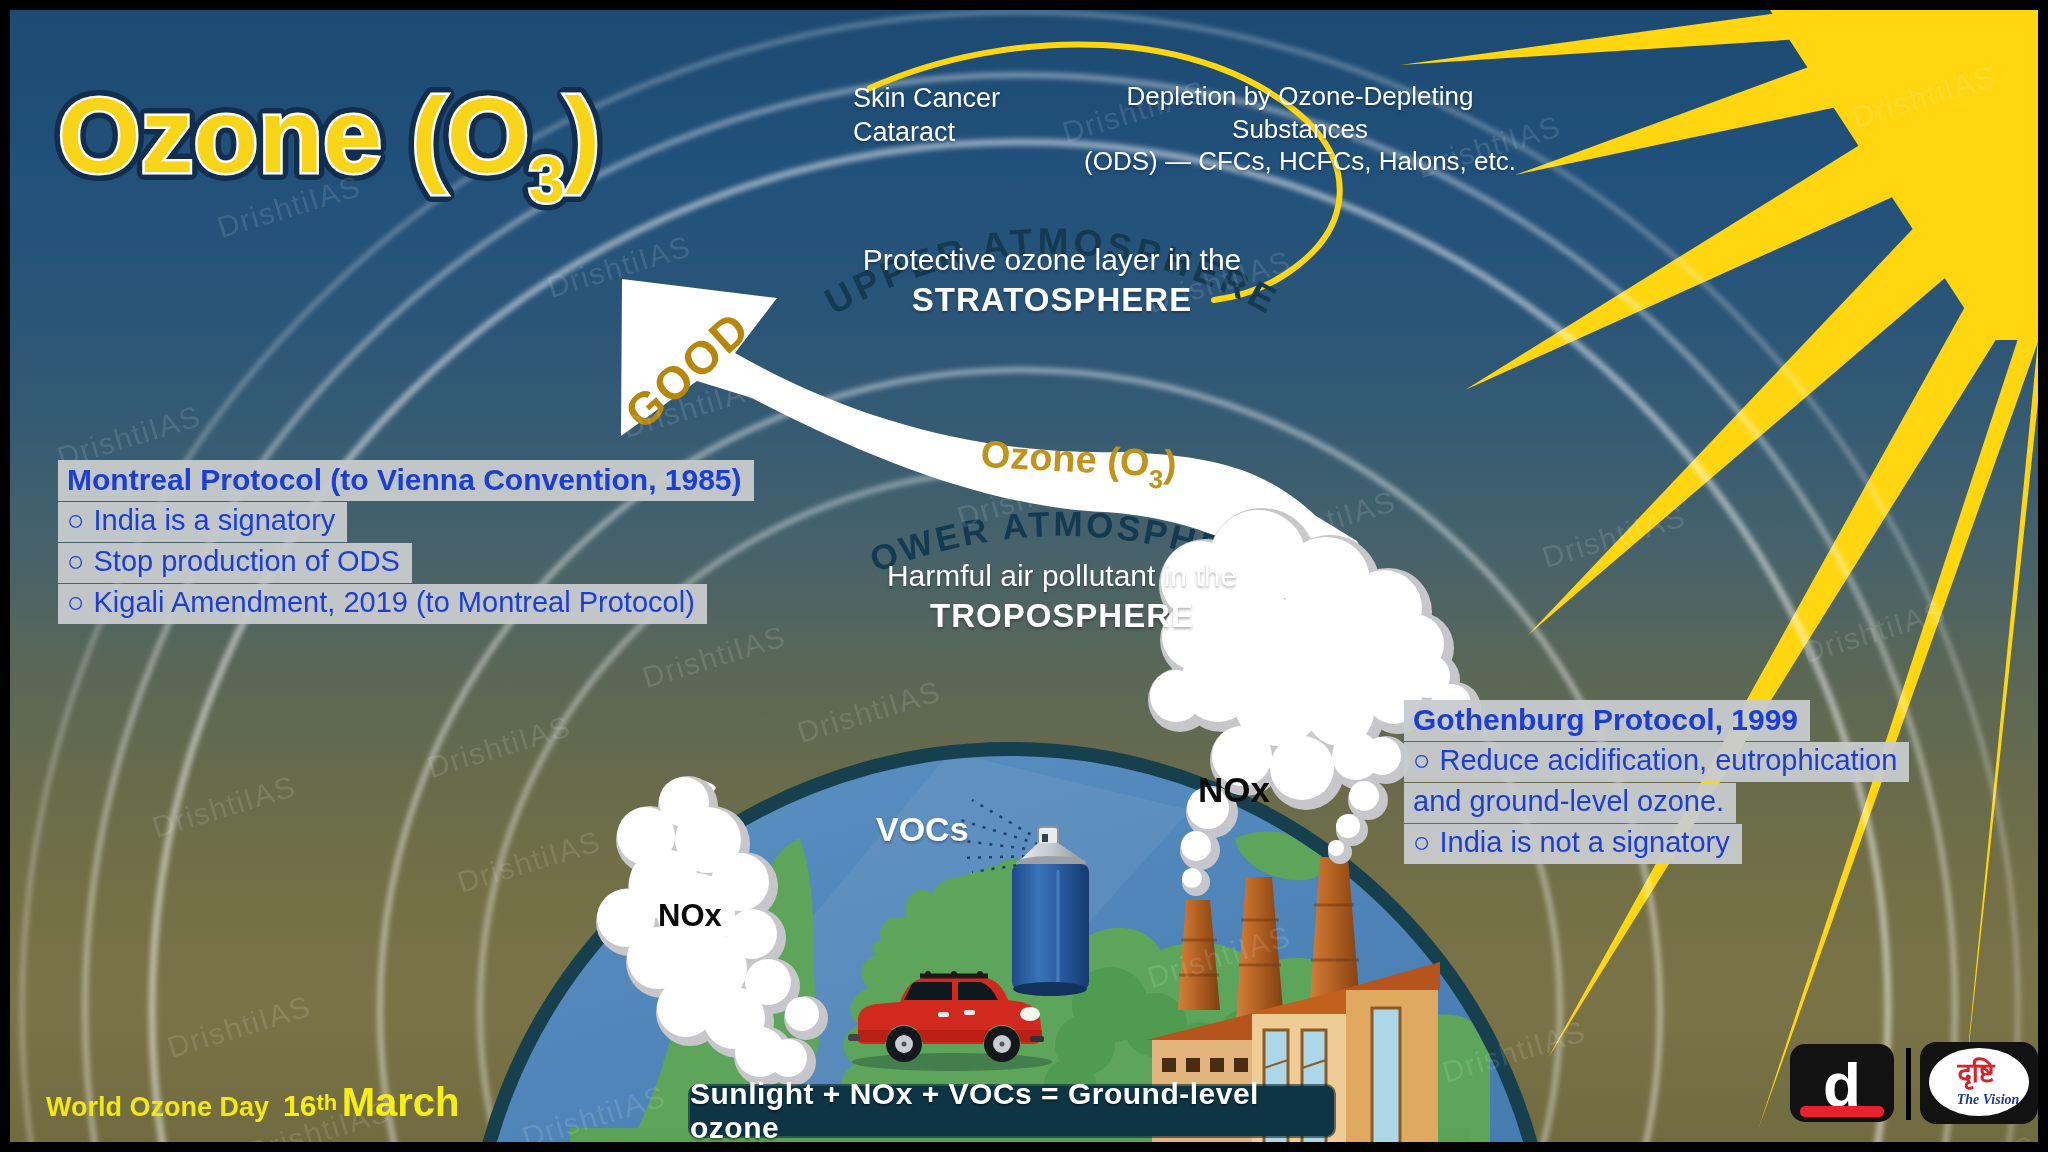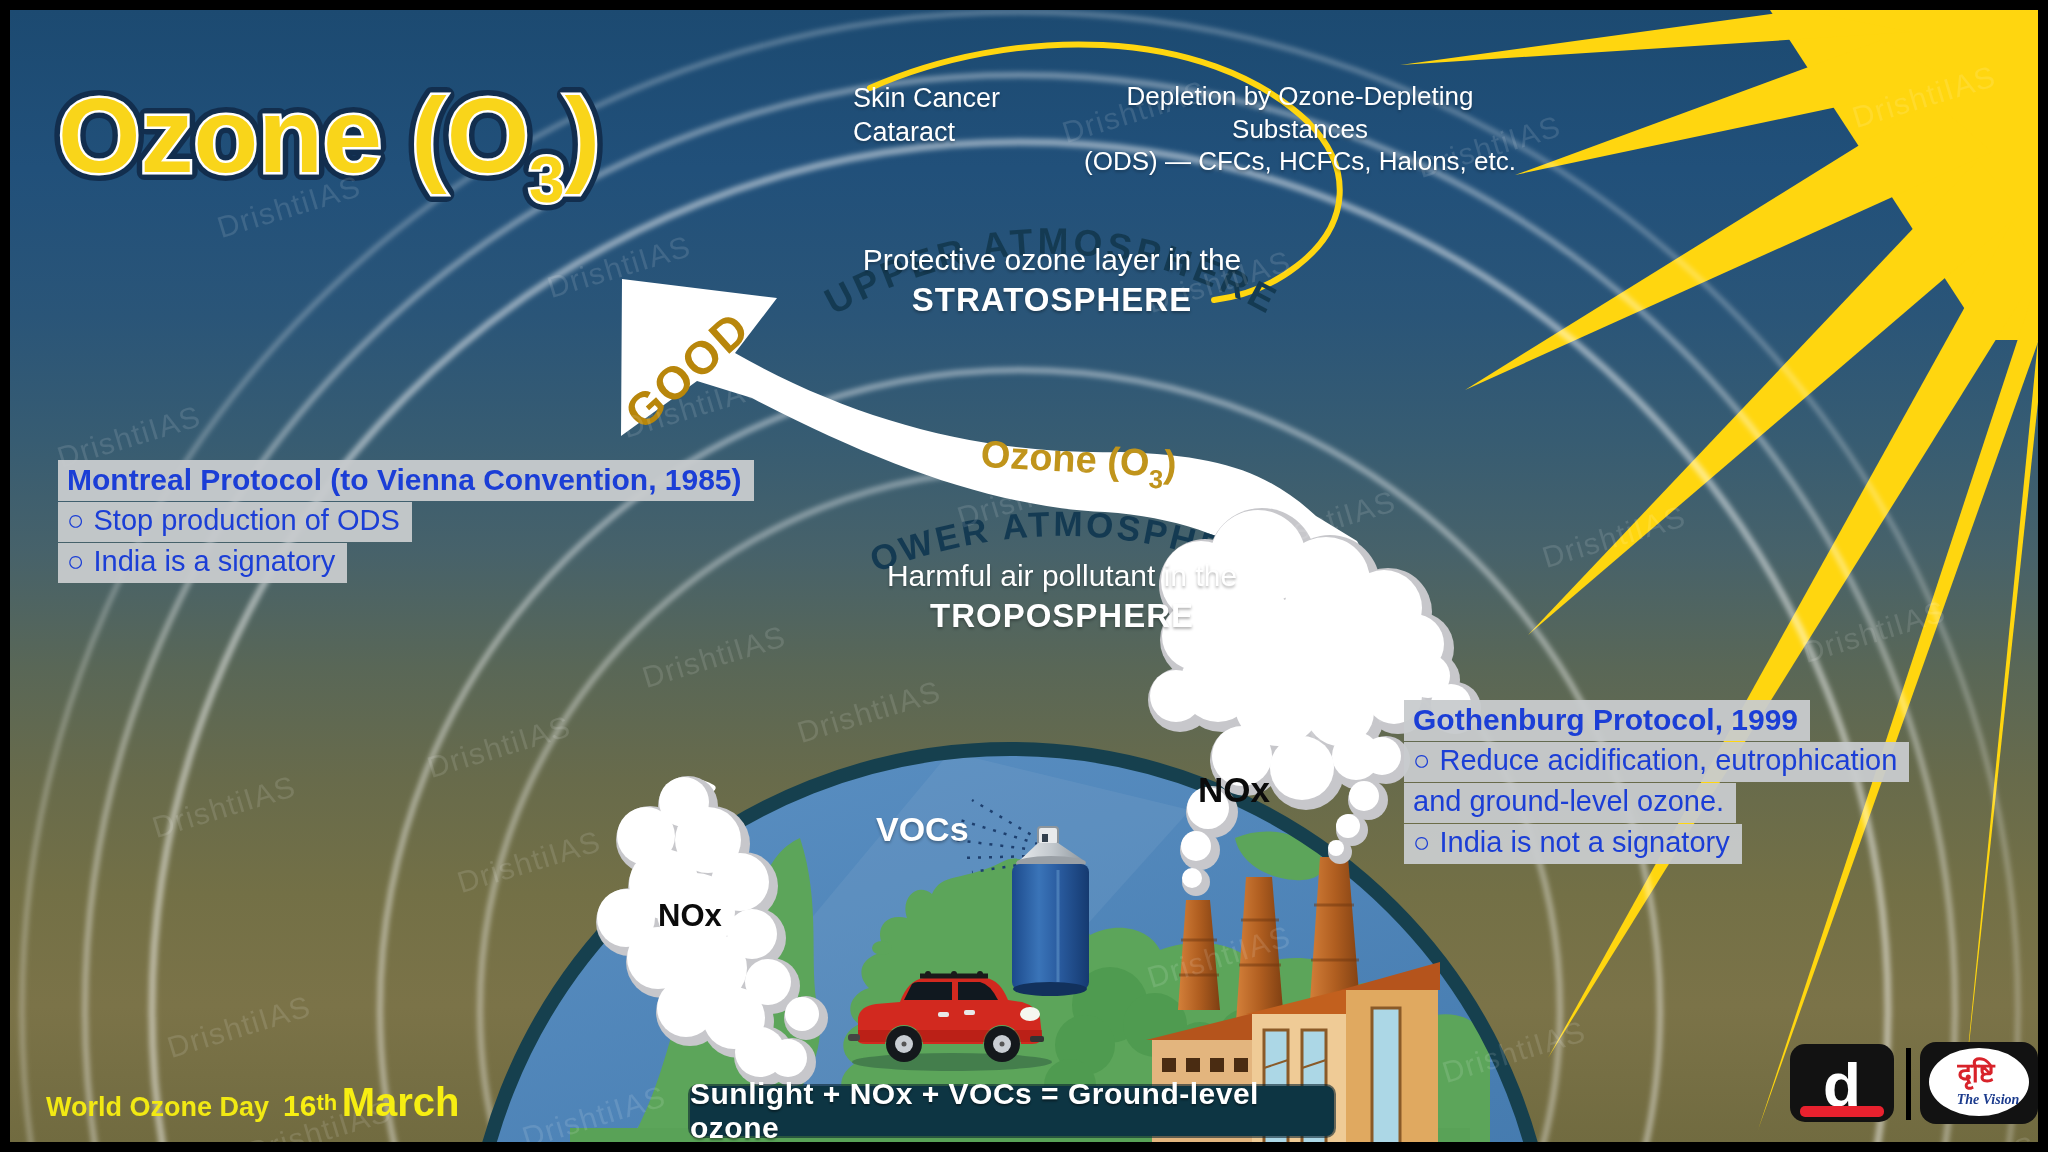--- a/index.html
+++ b/index.html
@@ -376,22 +376,23 @@
       <div class="atm-emph">TROPOSPHERE</div>
     </div>
 
     <div class="abs centered" style="left:842px;top:232px;width:400px;">
       <div class="atm-line">Protective ozone layer in the</div>
       <div class="atm-emph">STRATOSPHERE</div>
     </div>
 
     <div class="abs proto" style="left:36px;top:450px;">
       <div class="row"><span class="hl title">Montreal Protocol (to Vienna Convention, 1985)</span></div>
+      <div class="row"><span class="hl"><span class="bullet">○</span><span>India is a signatory</span></span></div>
       <div class="row"><span class="hl"><span class="bullet">○</span><span>Stop production of ODS</span></span></div>
-      <div class="row"><span class="hl"><span class="bullet">○</span><span>India is a signatory</span></span></div>
+      <div class="row"><span class="hl"><span class="bullet">○</span><span>Kigali Amendment, 2019 (to Montreal Protocol)</span></span></div>
     </div>
 
     <div class="abs proto" style="left:1382px;top:690px;">
       <div class="row"><span class="hl title">Gothenburg Protocol, 1999</span></div>
       <div class="row"><span class="hl"><span class="bullet">○</span><span>Reduce acidification, eutrophication</span></span></div>
       <div class="row"><span class="hl">and ground-level ozone.</span></div>
       <div class="row"><span class="hl"><span class="bullet">○</span><span>India is not a signatory</span></span></div>
     </div>
 
     <div class="abs nox" style="left:648px;top:888px;font-size:31px;">NOx</div>

